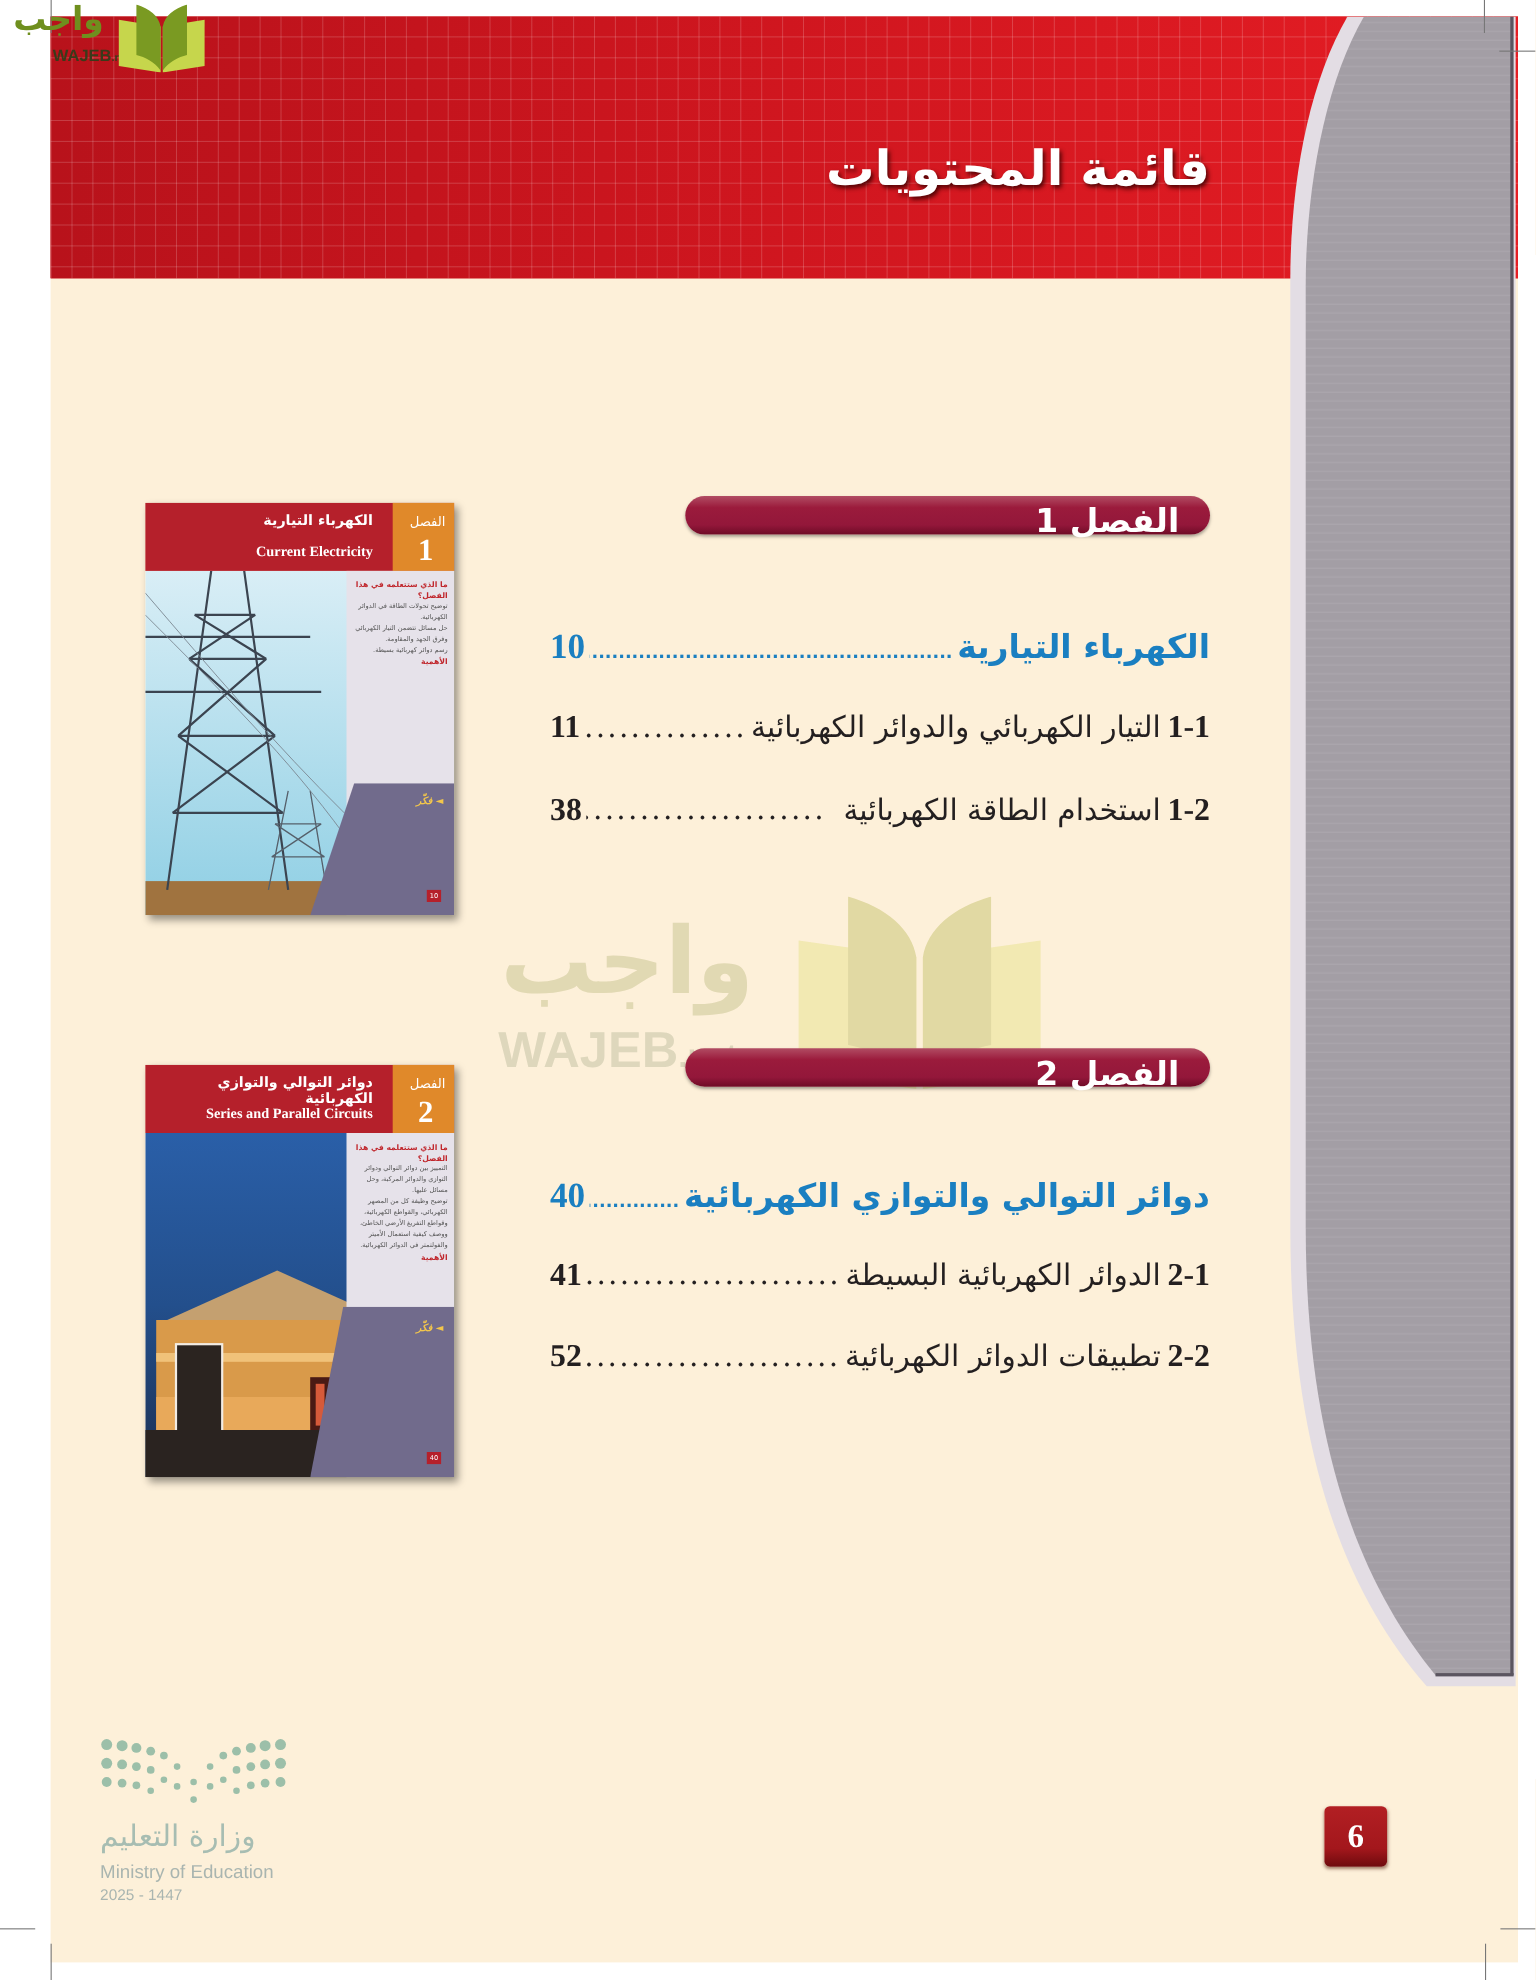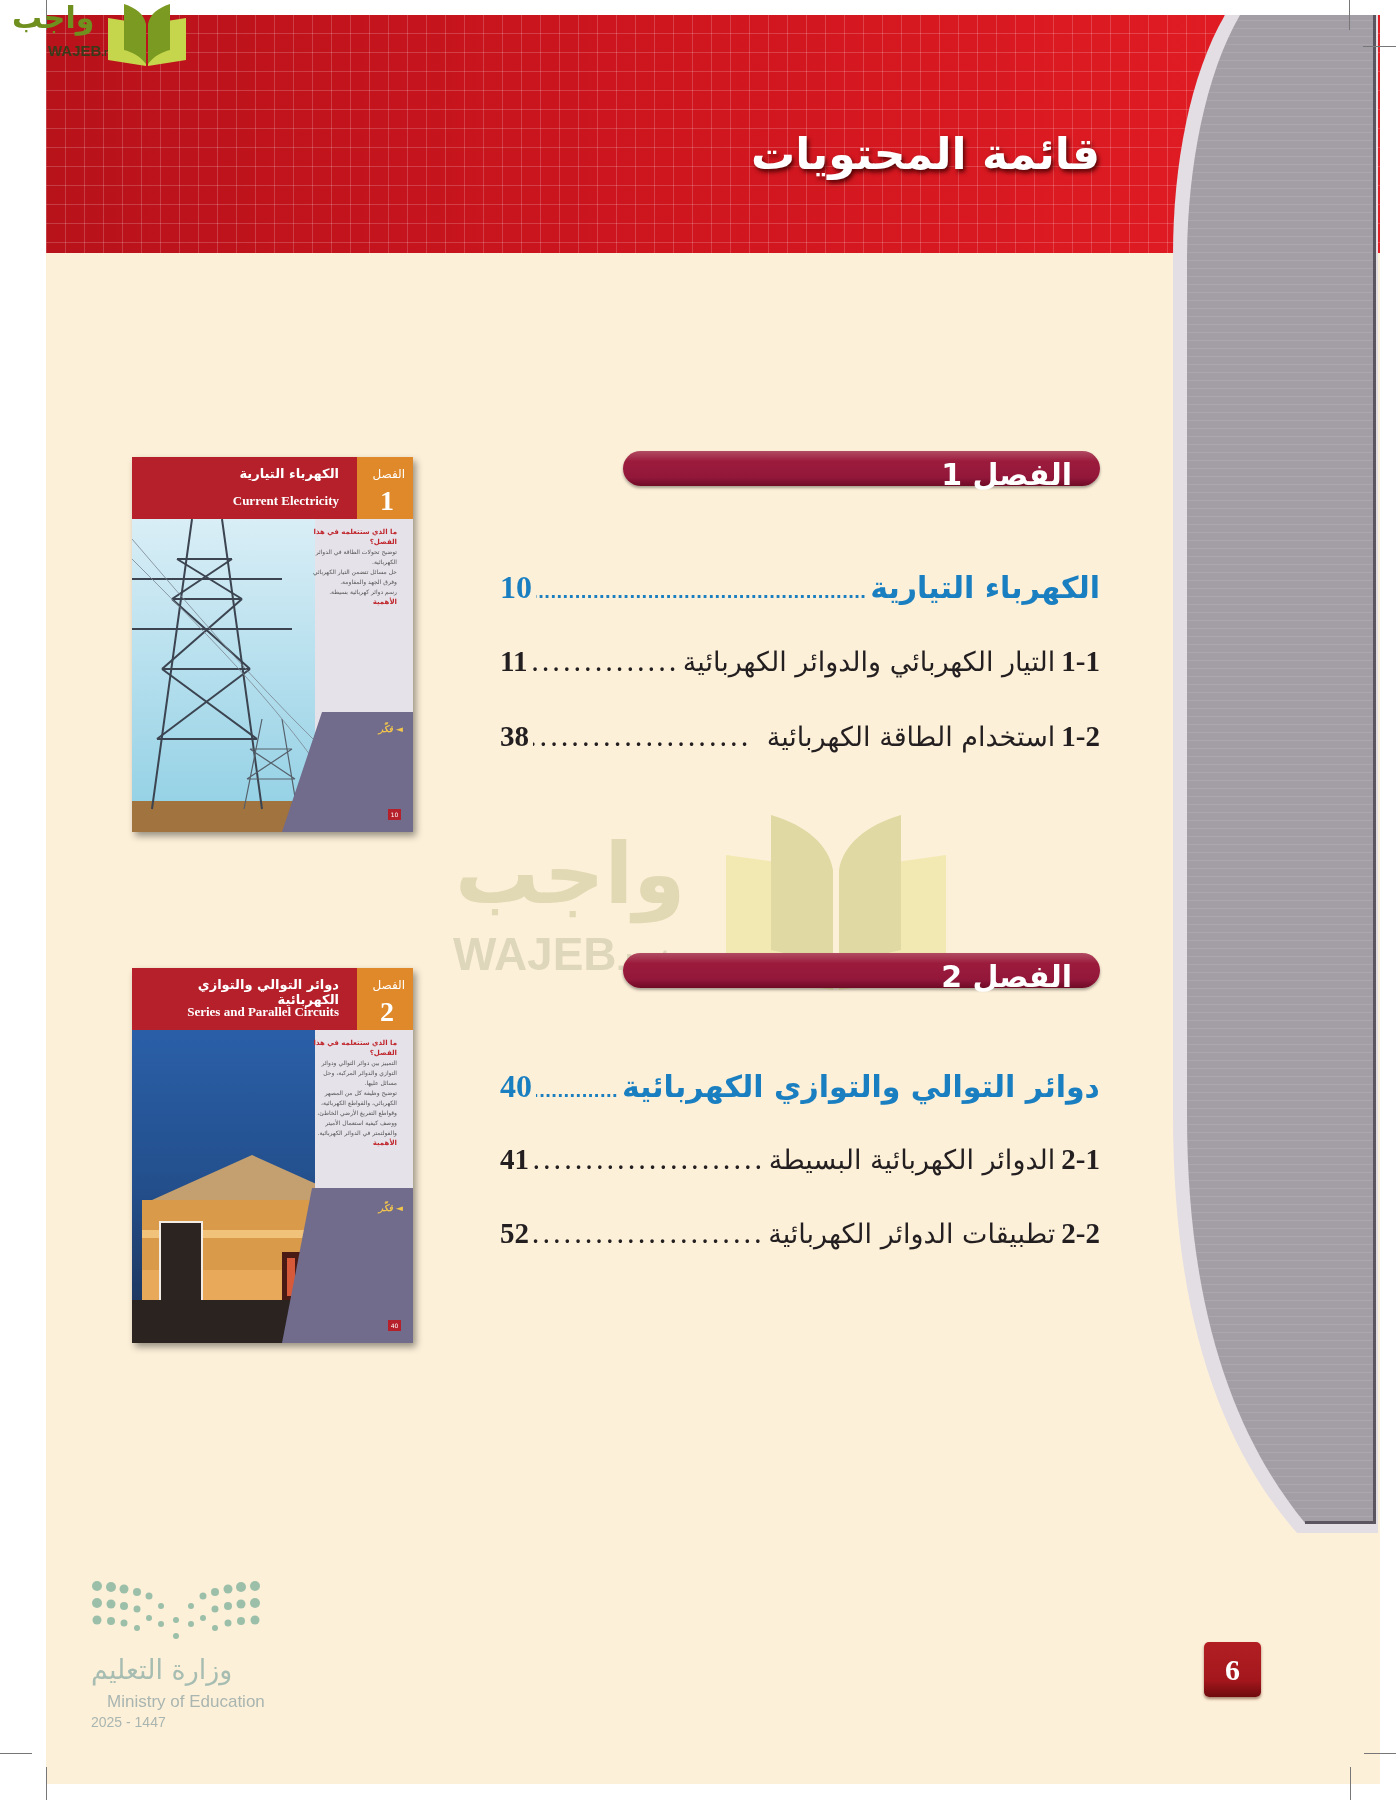--- a/index.html
+++ b/index.html
@@ -30,30 +30,30 @@
   .row.s .n{font-size:29px;}
   .row.s .code{font-family:"Liberation Serif",serif;font-weight:bold;font-size:29px;margin-left:6px;}
   .thumb{position:absolute;left:132px;width:281px;height:375px;box-shadow:3px 4px 7px rgba(0,0,0,0.4);overflow:hidden;}
   .thumb-top{position:absolute;left:0;top:0;width:281px;height:62px;background:#b5202b;}
   .thumb-orange{position:absolute;right:0;top:0;width:56px;height:62px;background:#e0892a;}
   .thumb-fasl{position:absolute;right:8px;top:10px;color:#fff;font-size:12px;font-weight:normal;}
   .thumb-num{position:absolute;right:19px;top:28px;color:#fff;font-size:28px;font-family:"Liberation Serif",serif;font-weight:bold;}
   .thumb-ar{position:absolute;right:74px;top:9px;color:#fff;font-size:13px;font-weight:bold;direction:rtl;}
   .thumb-en{position:absolute;right:74px;top:36px;color:#fff;font-size:13px;font-family:"Liberation Serif",serif;font-weight:bold;}
   .thumb-panel{position:absolute;right:0;top:62px;width:98px;height:313px;background:#e6e2ea;}
-  .thumb-panel-text{position:absolute;right:16px;top:70px;width:86px;font-size:6px;line-height:10px;color:#555;direction:rtl;}
+  .thumb-panel-text{position:absolute;right:6px;top:70px;width:86px;font-size:6px;line-height:10px;color:#555;direction:rtl;}
   .thumb-panel-text .r{color:#c0272d;font-weight:bold;font-size:7px;}
   .thumb-think-h{position:absolute;right:10px;bottom:98px;color:#f3c64b;font-size:9px;font-weight:bold;font-style:italic;}
   .thumb-pg{position:absolute;right:12px;bottom:12px;width:13px;height:11px;background:#b5202b;color:#fff;font-size:6px;text-align:center;line-height:11px;}
   .pagenum{position:absolute;left:1204px;top:1642px;width:57px;height:55px;border-radius:5px;
     background:linear-gradient(180deg,#b21f23 0%,#a3171c 70%,#6e0a0e 100%);box-shadow:0 2px 3px rgba(80,20,0,0.5);
     color:#fff;font-family:"Liberation Serif",serif;font-weight:bold;font-size:30px;text-align:center;line-height:55px;}
   .moe{position:absolute;left:77px;top:1578px;width:180px;height:150px;margin-left:14px;}
   .moe-ar{position:absolute;left:0;top:76px;color:#a7bdb2;font-size:27px;direction:rtl;width:170px;text-align:left;}
-  .moe-en{position:absolute;left:16px;top:114px;color:#a9b5b0;font-size:17px;font-family:"Liberation Sans",sans-serif;}
+  .moe-en{position:absolute;left:0;top:114px;color:#a9b5b0;font-size:17px;font-family:"Liberation Sans",sans-serif;}
   .moe-yr{position:absolute;left:0;top:136px;color:#a9b5b0;font-size:14px;font-family:"Liberation Sans",sans-serif;}
   .wm-logo{position:absolute;left:0;top:0;}
   .wm-text-ar{position:absolute;font-weight:bold;direction:rtl;}
   .wm-text-en{position:absolute;font-weight:bold;font-family:"Liberation Sans",sans-serif;}
 </style>
 </head>
 <body>
 
 <div class="page"></div>
 

